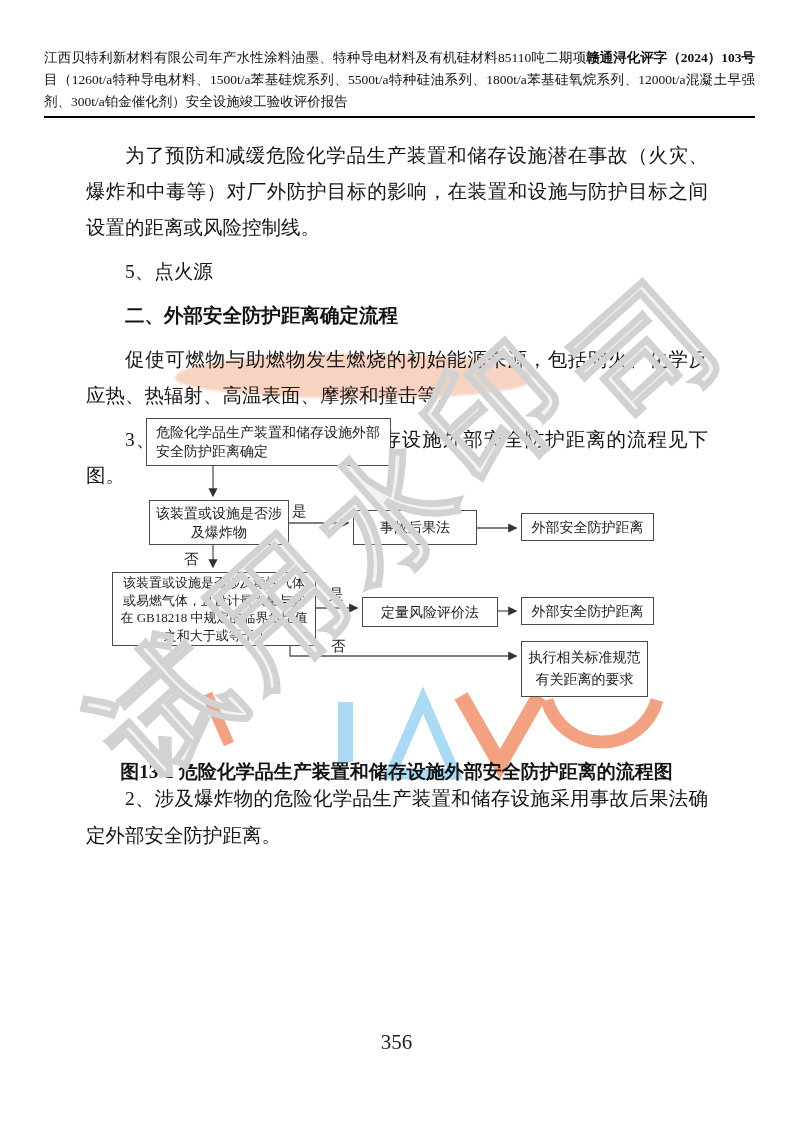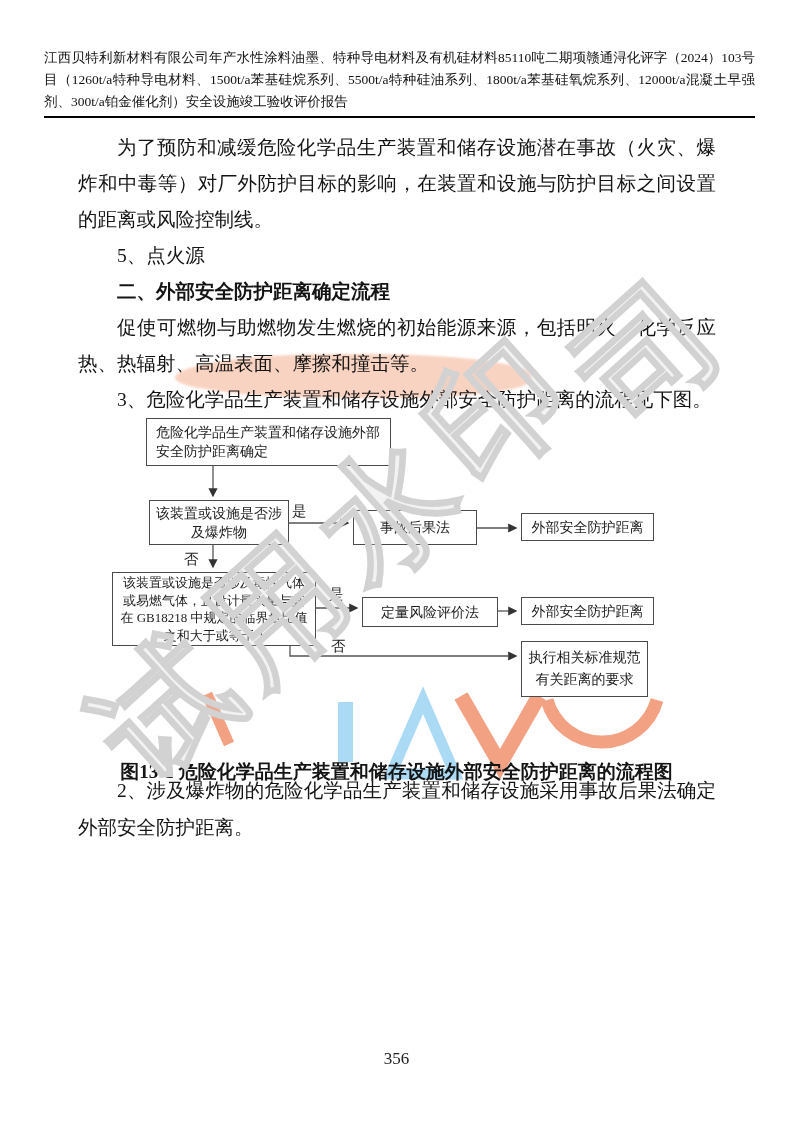--- a/index.html
+++ b/index.html
@@ -40,41 +40,40 @@
   .wm-logo{position:absolute;left:195px;top:686px;z-index:1;pointer-events:none;}
   
   .header{
     position:absolute;left:44px;top:47px;width:711px;
     font-size:13.5px;line-height:22px;color:#111;
     border-bottom:2.2px solid #000;padding-bottom:3px;
     z-index:2;
   }
   .header-title{display:inline;text-align:justify;}
   .header-wrap{text-align:justify;}
-  .header-docnum{float:right;font-weight:normal;}
+  .header-docnum{float:right;font-weight:bold;}
   
   .body-top{position:absolute;left:78px;top:130px;width:638px;z-index:2;}
   .body-bottom{position:absolute;left:78px;top:772px;width:638px;z-index:2;font-family:Liberation Serif, serif;}
   .para{
-    margin:0;font-size:19.5px;line-height:36px;
+    margin:8px;font-size:19.5px;line-height:36px;
     text-align:justify;text-indent:2em;color:#141414;
   }
   .body-bottom .para{line-height:37px;}
   .bold{font-weight:bold;}
   .caption{
     position:absolute;left:0;top:742px;width:100%;
     text-align:center;font-weight:bold;font-size:19px;color:#141414;
     z-index:2;
     margin-top:17px;
   }
   .footer{
     position:absolute;left:0;top:1030px;width:100%;
-    text-align:center;font-size:17px;color:#222;
+    text-align:center;font-size:21px;color:#222;
     z-index:2;
-    margin-top:19px;
   }
   
   .flowchart{position:absolute;left:100px;top:410px;width:580px;height:300px;z-index:2;}
   .fc-lines{position:absolute;left:0;top:0;}
   .fc-box{
     position:absolute;box-sizing:border-box;
     border:1.2px solid #4a4a4a;background:#ffffff;
     font-size:14px;color:#1c1c1c;text-align:center;
     display:flex;align-items:center;justify-content:center;
     line-height:19px;padding:2px 6px;

